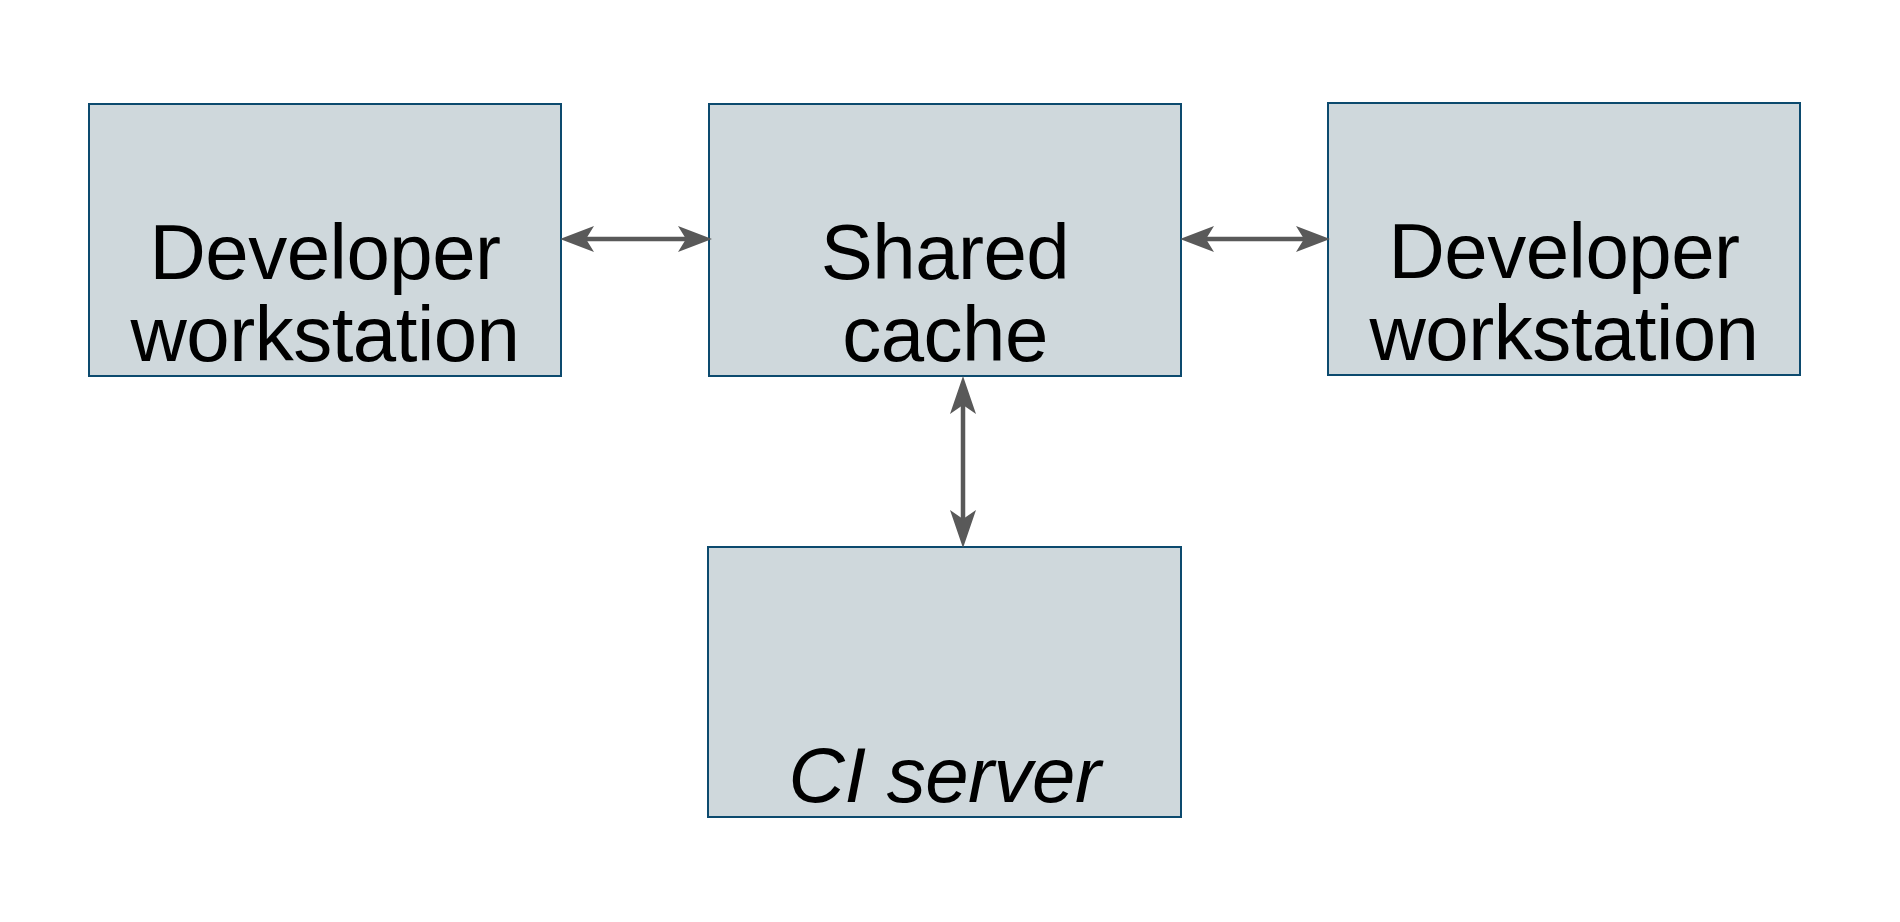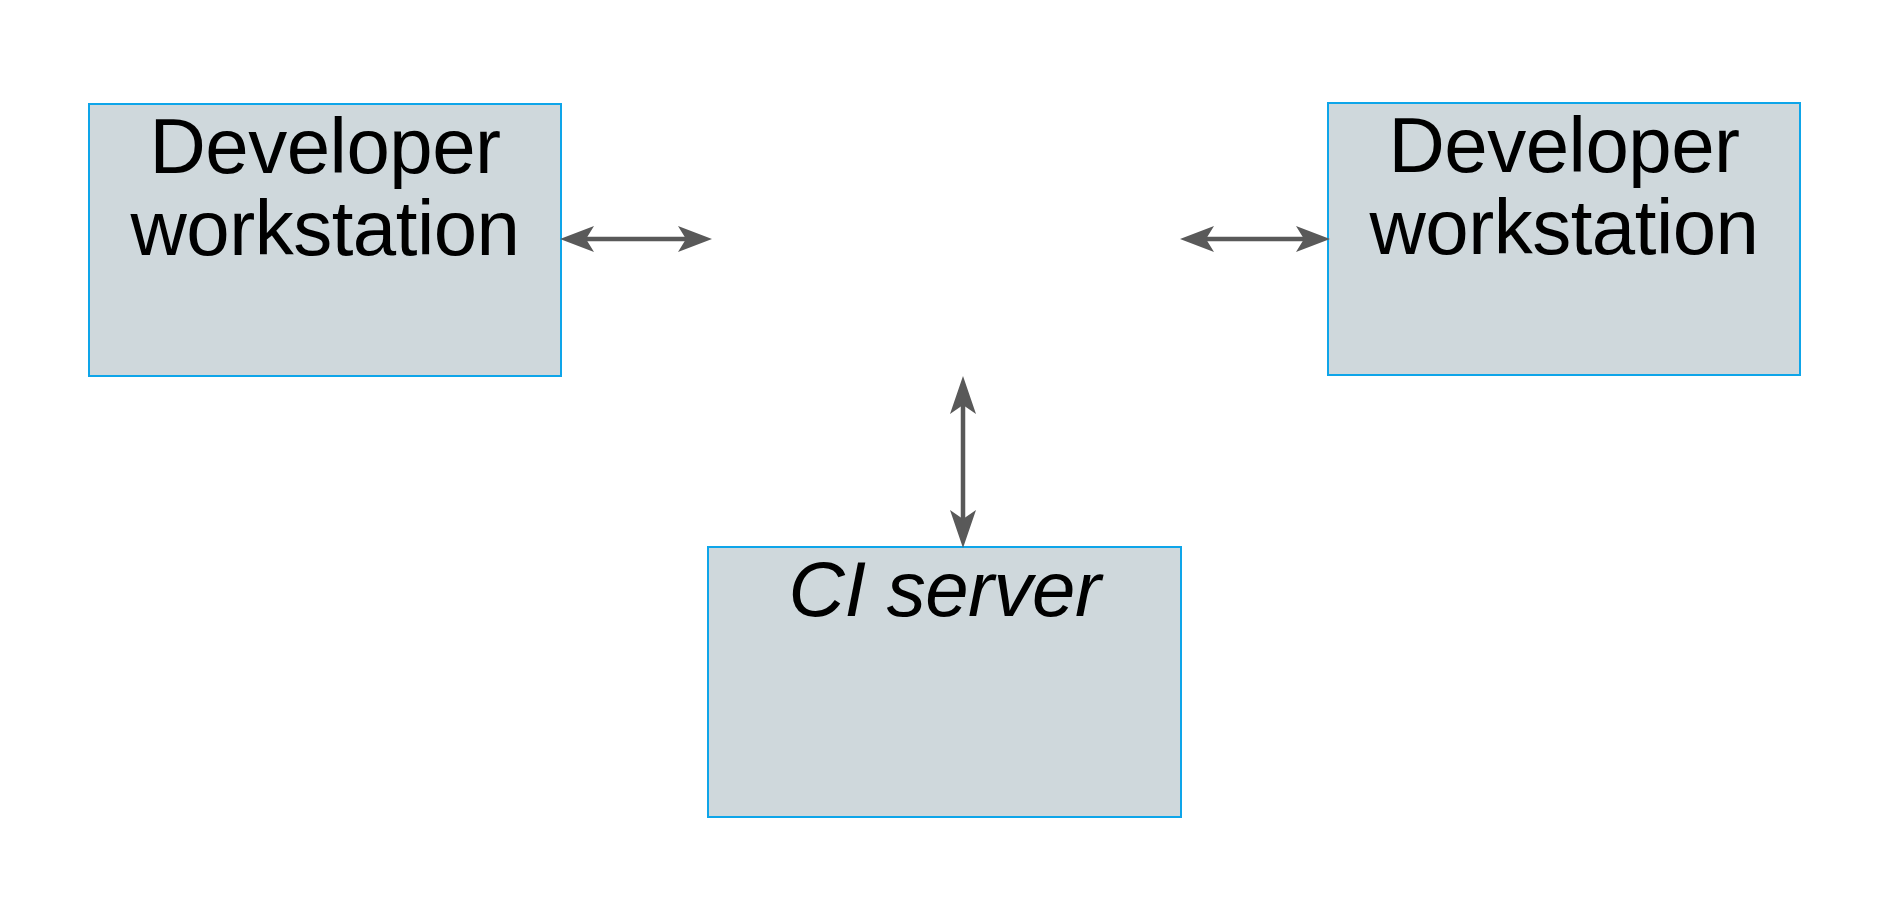--- a/index.html
+++ b/index.html
@@ -15,23 +15,23 @@
     position: relative;
     width: 1900px;
     height: 922px;
     background: #ffffff;
     overflow: hidden;
   }
   .node {
     position: absolute;
     box-sizing: border-box;
     background: #CFD8DC;
-    border: 2px solid #0ea5e9;
+    border: 2px solid #0c4a6e;
     display: flex;
-    align-items: flex-start;
+    align-items: flex-end;
     justify-content: center;
     text-align: center;
   }
   .node-label {
     font-size: 78px;
     line-height: 82px;
     color: #000000;
     letter-spacing: -0.5px;
     white-space: pre-line;
     font-weight: 400;
@@ -62,20 +62,24 @@
 </head>
 <body>
 
 <div id="canvas">
 
   <div class="node" id="node-dev-left">
     <div class="node-label">Developer
 workstation</div>
   </div>
 
+  <div class="node" id="node-cache">
+    <div class="node-label">Shared
+cache</div>
+  </div>
 
   <div class="node" id="node-dev-right">
     <div class="node-label">Developer
 workstation</div>
   </div>
 
   <div class="node" id="node-ci">
     <div class="node-label">CI server</div>
   </div>
 

